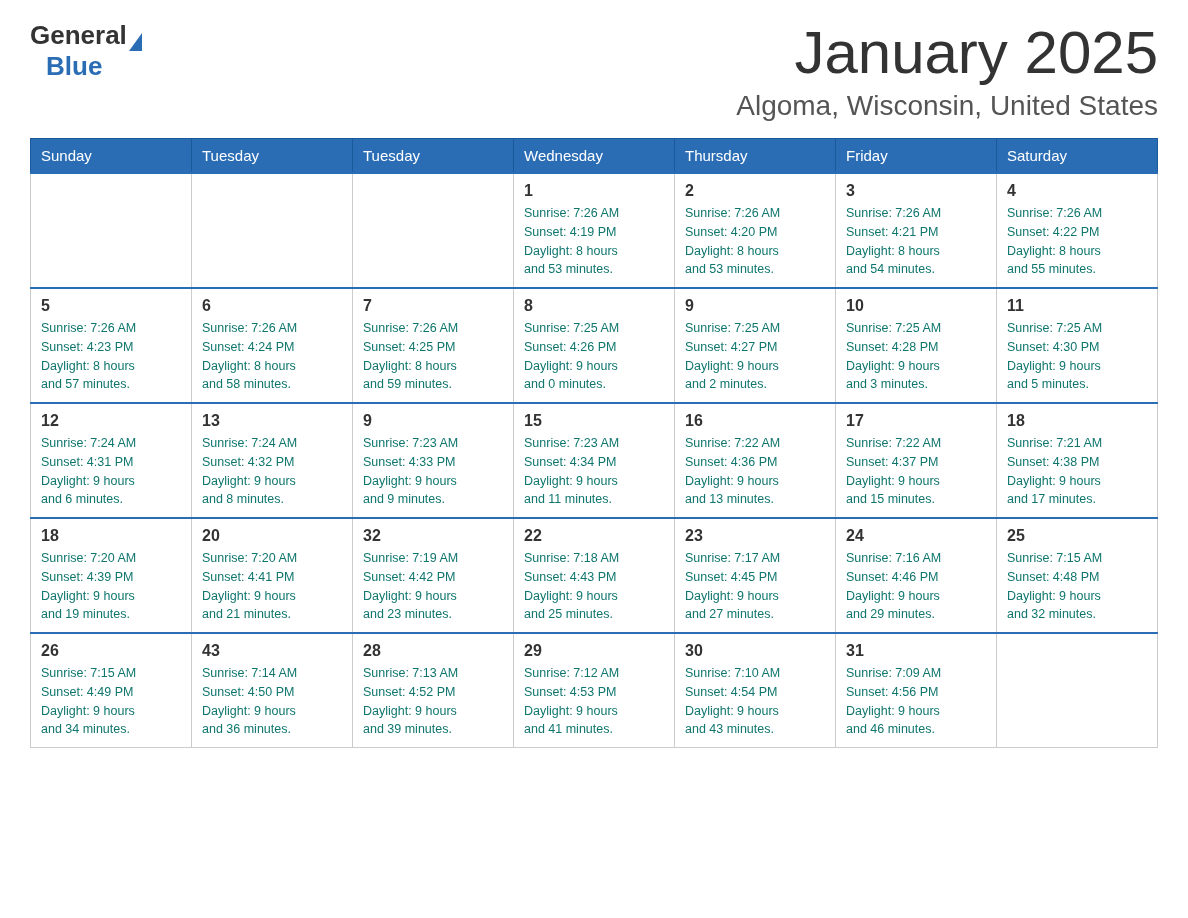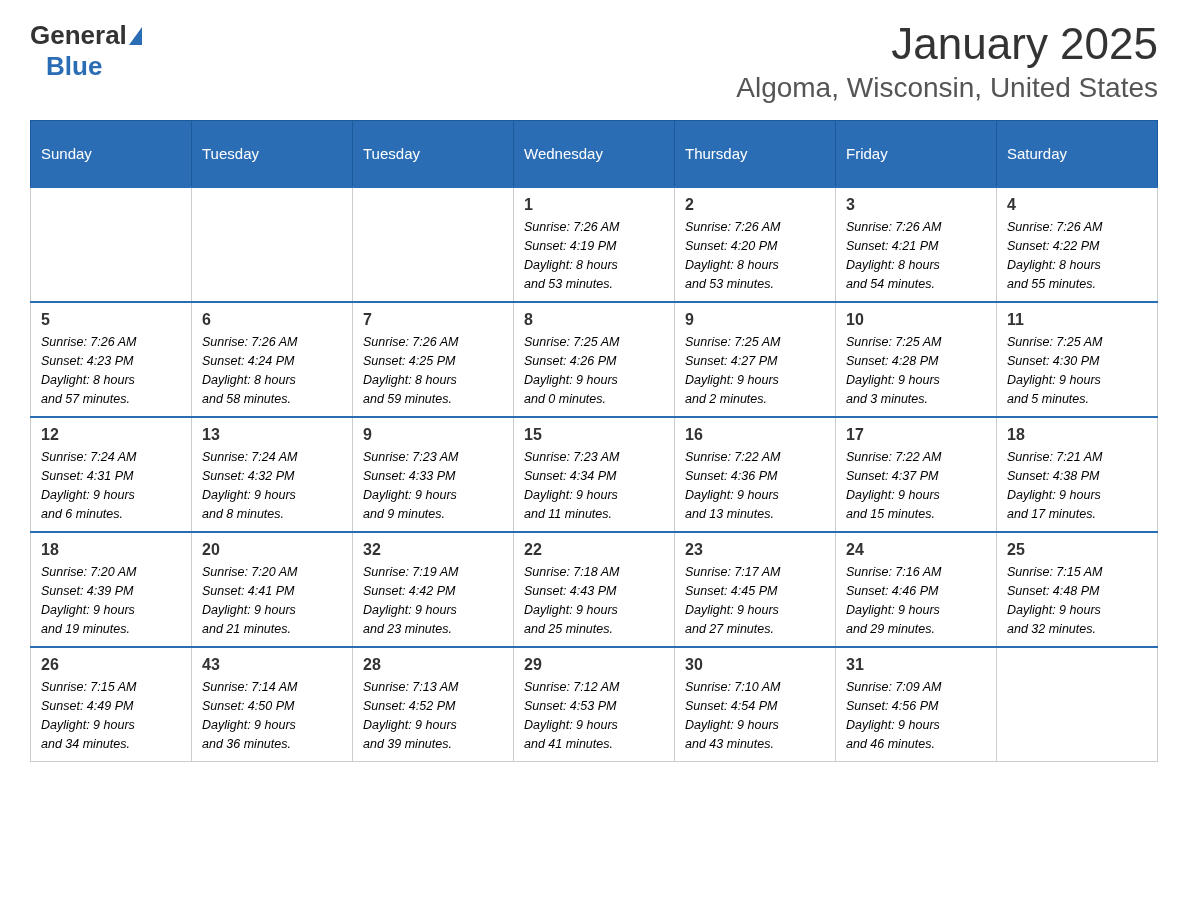--- a/index.html
+++ b/index.html
@@ -17,47 +17,47 @@
       align-items: flex-start;
       margin-bottom: 16px;
     }
     .logo-area {
       display: flex;
       flex-direction: column;
       align-items: flex-start;
     }
     .logo-line {
       display: flex;
-      align-items: center;
+      align-items: flex-end;
     }
     .title-area {
       text-align: right;
     }
     .month-title {
-      font-size: 44px;
+      font-size: 60px;
       font-weight: normal;
       color: #333;
       line-height: 1.1;
     }
     .location-subtitle {
       font-size: 28px;
       color: #555;
       margin-top: 4px;
     }
     .calendar-table {
       width: 100%;
       border-collapse: collapse;
       table-layout: fixed;
     }
     .calendar-table th {
       background-color: #2a6db5;
       color: #fff;
       font-size: 15px;
       font-weight: normal;
-      padding: 24px 10px;
+      padding: 8px 10px;
       text-align: left;
       border: 1px solid #1a5a9a;
     }
     .calendar-table td {
       vertical-align: top;
       border: 1px solid #ccc;
       padding: 8px 10px;
       font-size: 12.5px;
       color: #333;
       height: 110px;
@@ -67,22 +67,21 @@
     }
     .day-number {
       font-size: 16px;
       font-weight: bold;
       margin-bottom: 4px;
       display: block;
     }
     .day-info {
       font-size: 12.5px;
       line-height: 1.5;
-      color: #000000;
-      font-style: italic;
+      color: #0f766e;
     }
     .empty-cell {
       background: #fff;
     }
   </style>
 </head>
 <body>
 
 <div class="header-area">
   <div class="logo-area">

